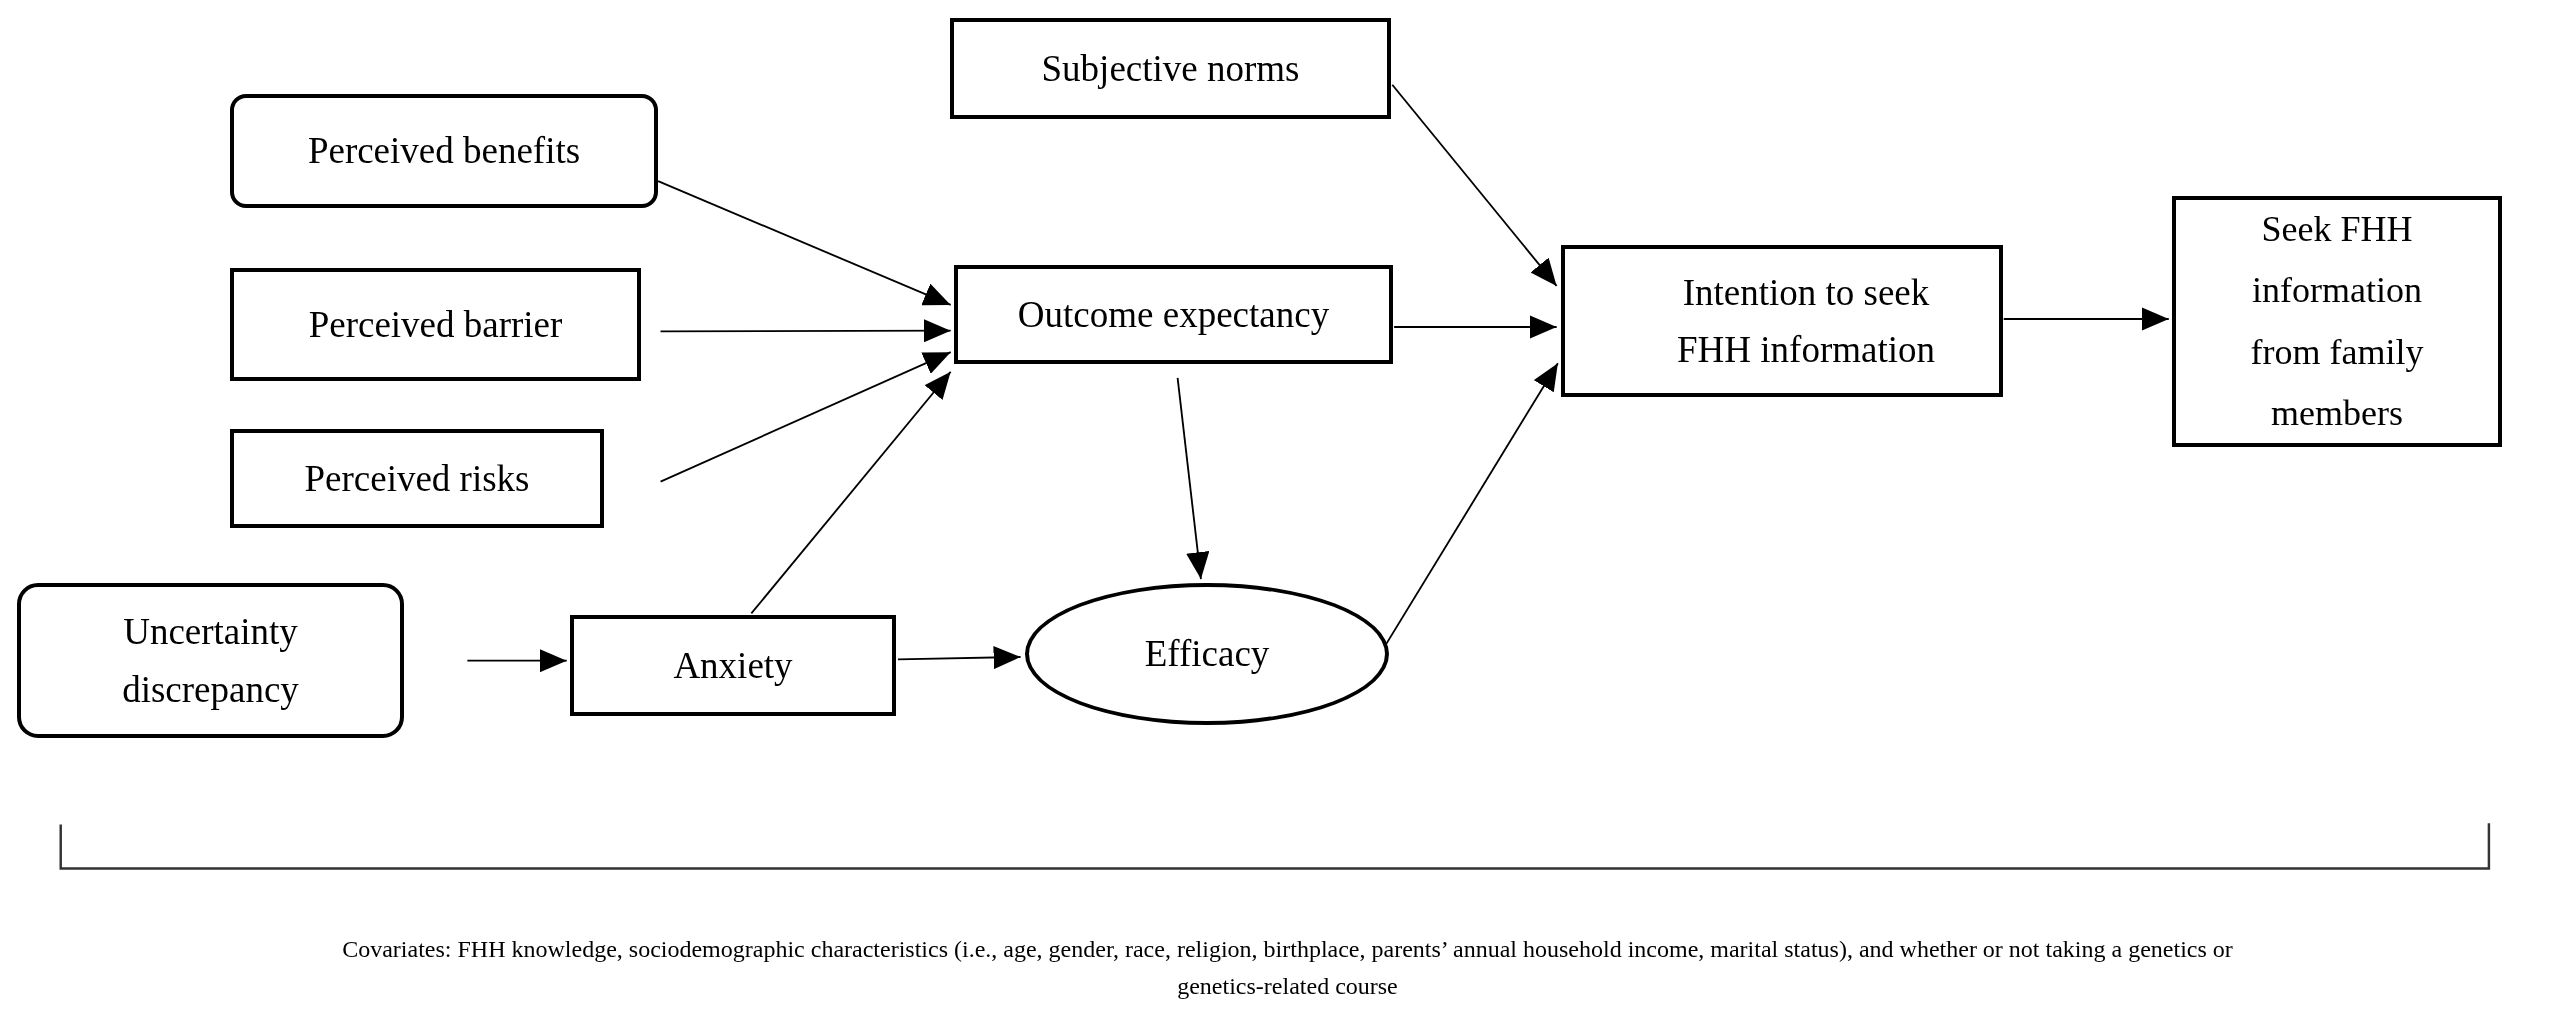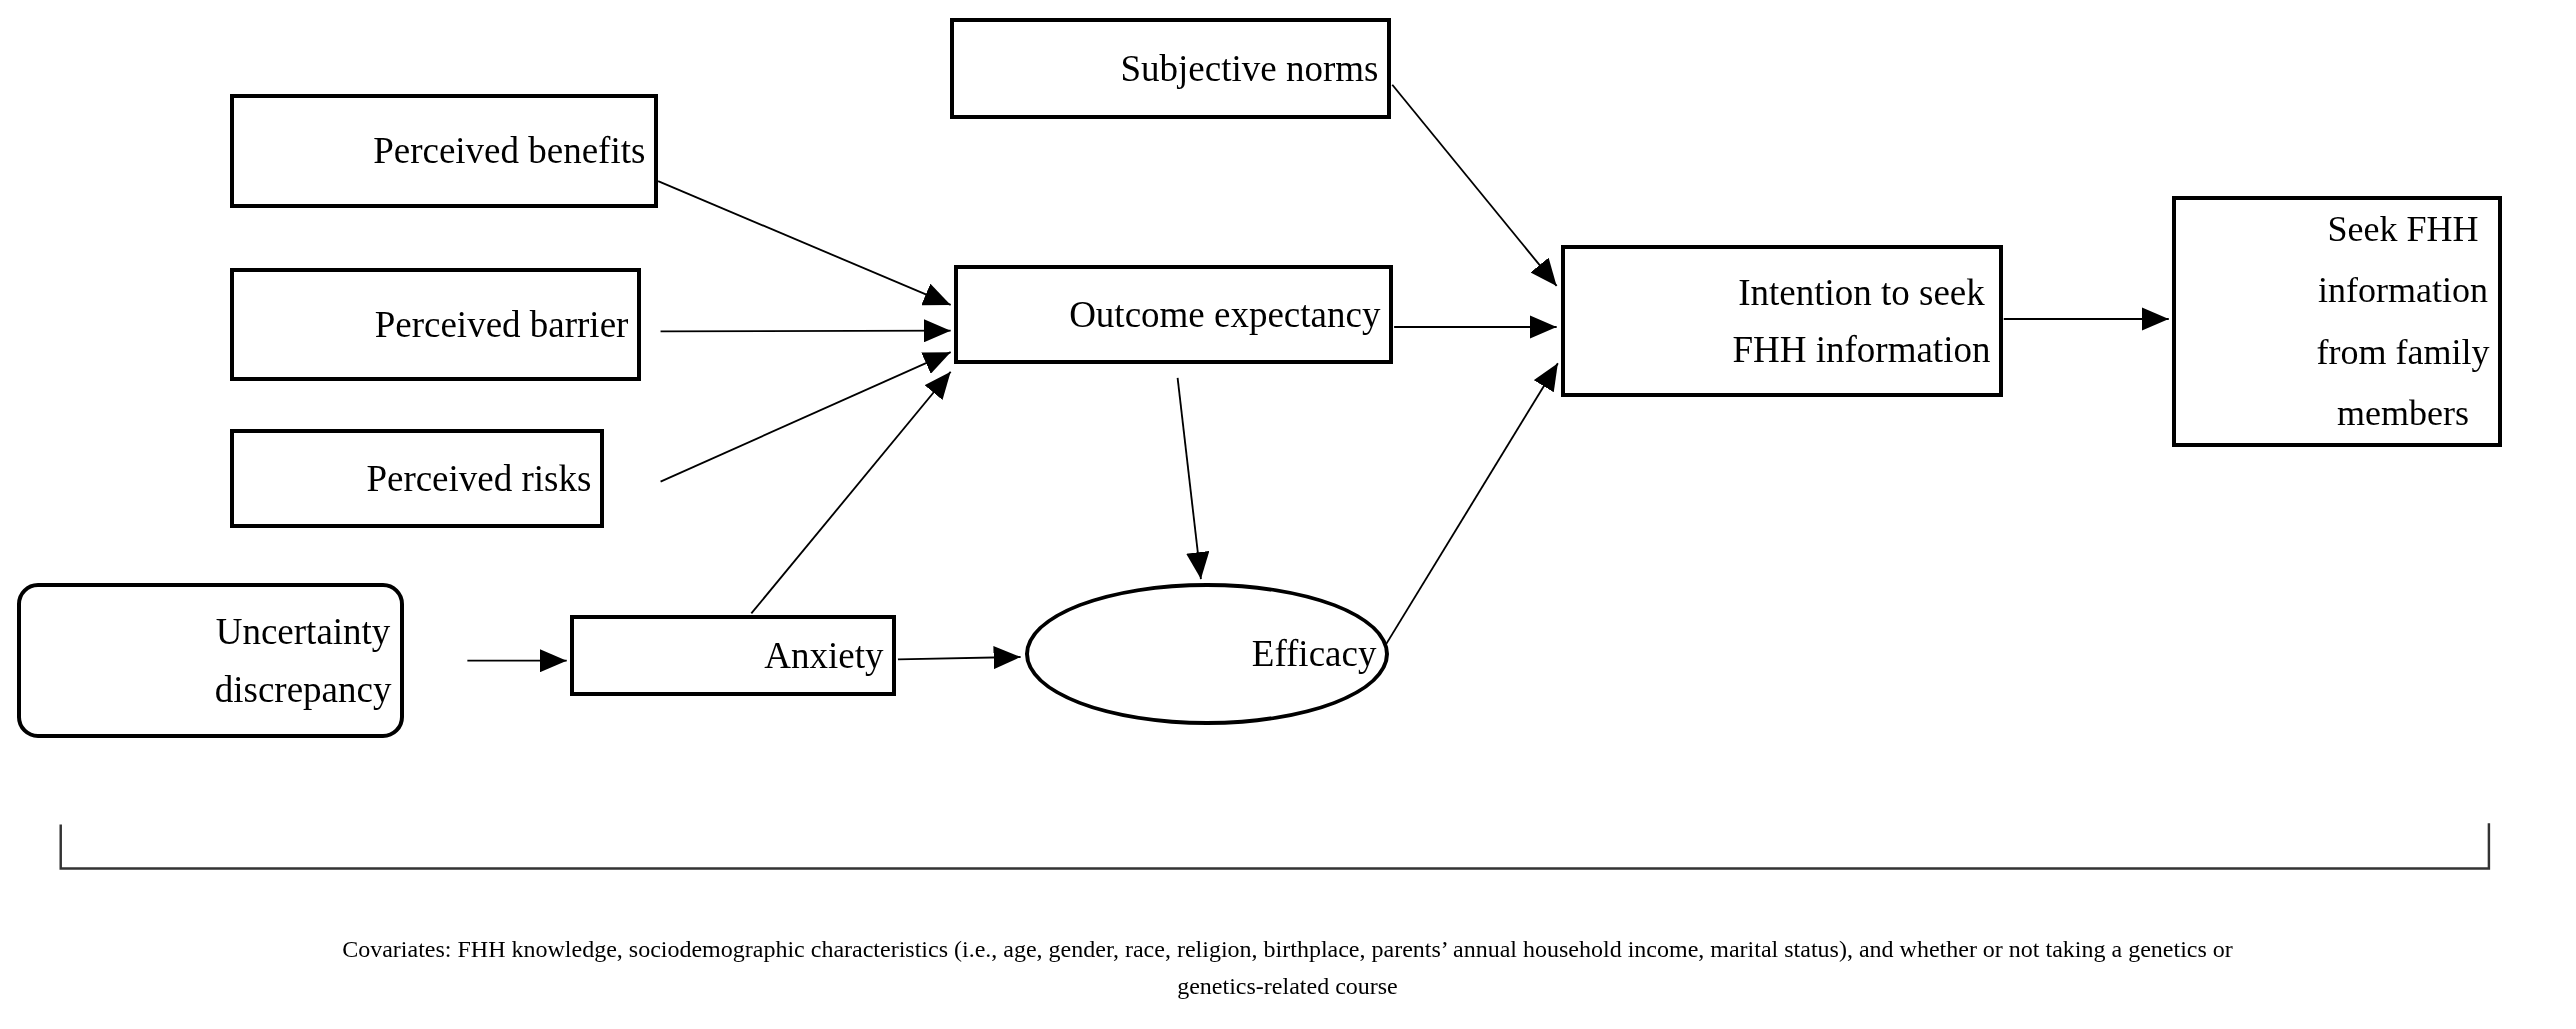--- a/index.html
+++ b/index.html
@@ -21,41 +21,41 @@
     width: 2576px;
     height: 1030px;
   }
   .node {
     position: absolute;
     box-sizing: border-box;
     border: 4.9px solid #000000;
     background: #ffffff;
     display: flex;
     align-items: center;
-    justify-content: flex-end;
+    justify-content: center;
     text-align: center;
     font-size: 37px;
     line-height: 1.5;
   }
   .node .lbl {
     white-space: pre-line;
     padding: 0 8.6px;
   }
   .ellipse {
     border-radius: 50%;
   }
   #n-subjective   { left: 950px; top: 18.4px;   width: 441px; height: 101px; }
-  #n-benefits     { left: 230px;  top: 94px;  width: 428px; height: 114px; }
+  #n-benefits     { left: 230px;  top: 94px;  width: 428px; height: 114px; border-radius: 16px; }
   #n-barrier      { left: 230px;  top: 268px;  width: 411px; height: 113px; }
   #n-risks        { left: 230px;  top: 429px;  width: 374px; height: 99px; }
   #n-outcome      { left: 954px; top: 265px;  width: 439px; height: 99px; }
   #n-intention    { left: 1561px; top: 245px;  width: 442px; height: 152px; line-height: 1.55; padding-left: 48px; }
   #n-seek         { left: 2172px; top: 196px;  width: 330px; height: 251px; font-size: 36px; line-height: 1.7; }
   #n-uncertainty  { left: 17px;   top: 583px;  width: 387px; height: 155px; line-height: 1.55; border-radius: 21px; }
-  #n-anxiety      { left: 570px;  top: 615px; width: 326px; height: 81px; }
+  #n-anxiety      { left: 570px;  top: 615px; width: 326px; height: 101px; }
   #n-efficacy     { left: 1025px; top: 583px;  width: 364px; height: 142px; }
   svg.overlay {
     position: absolute;
     left: 0; top: 0;
     pointer-events: none;
   }
   .note {
     position: absolute;
     left: 61px;
     top: 931px;

